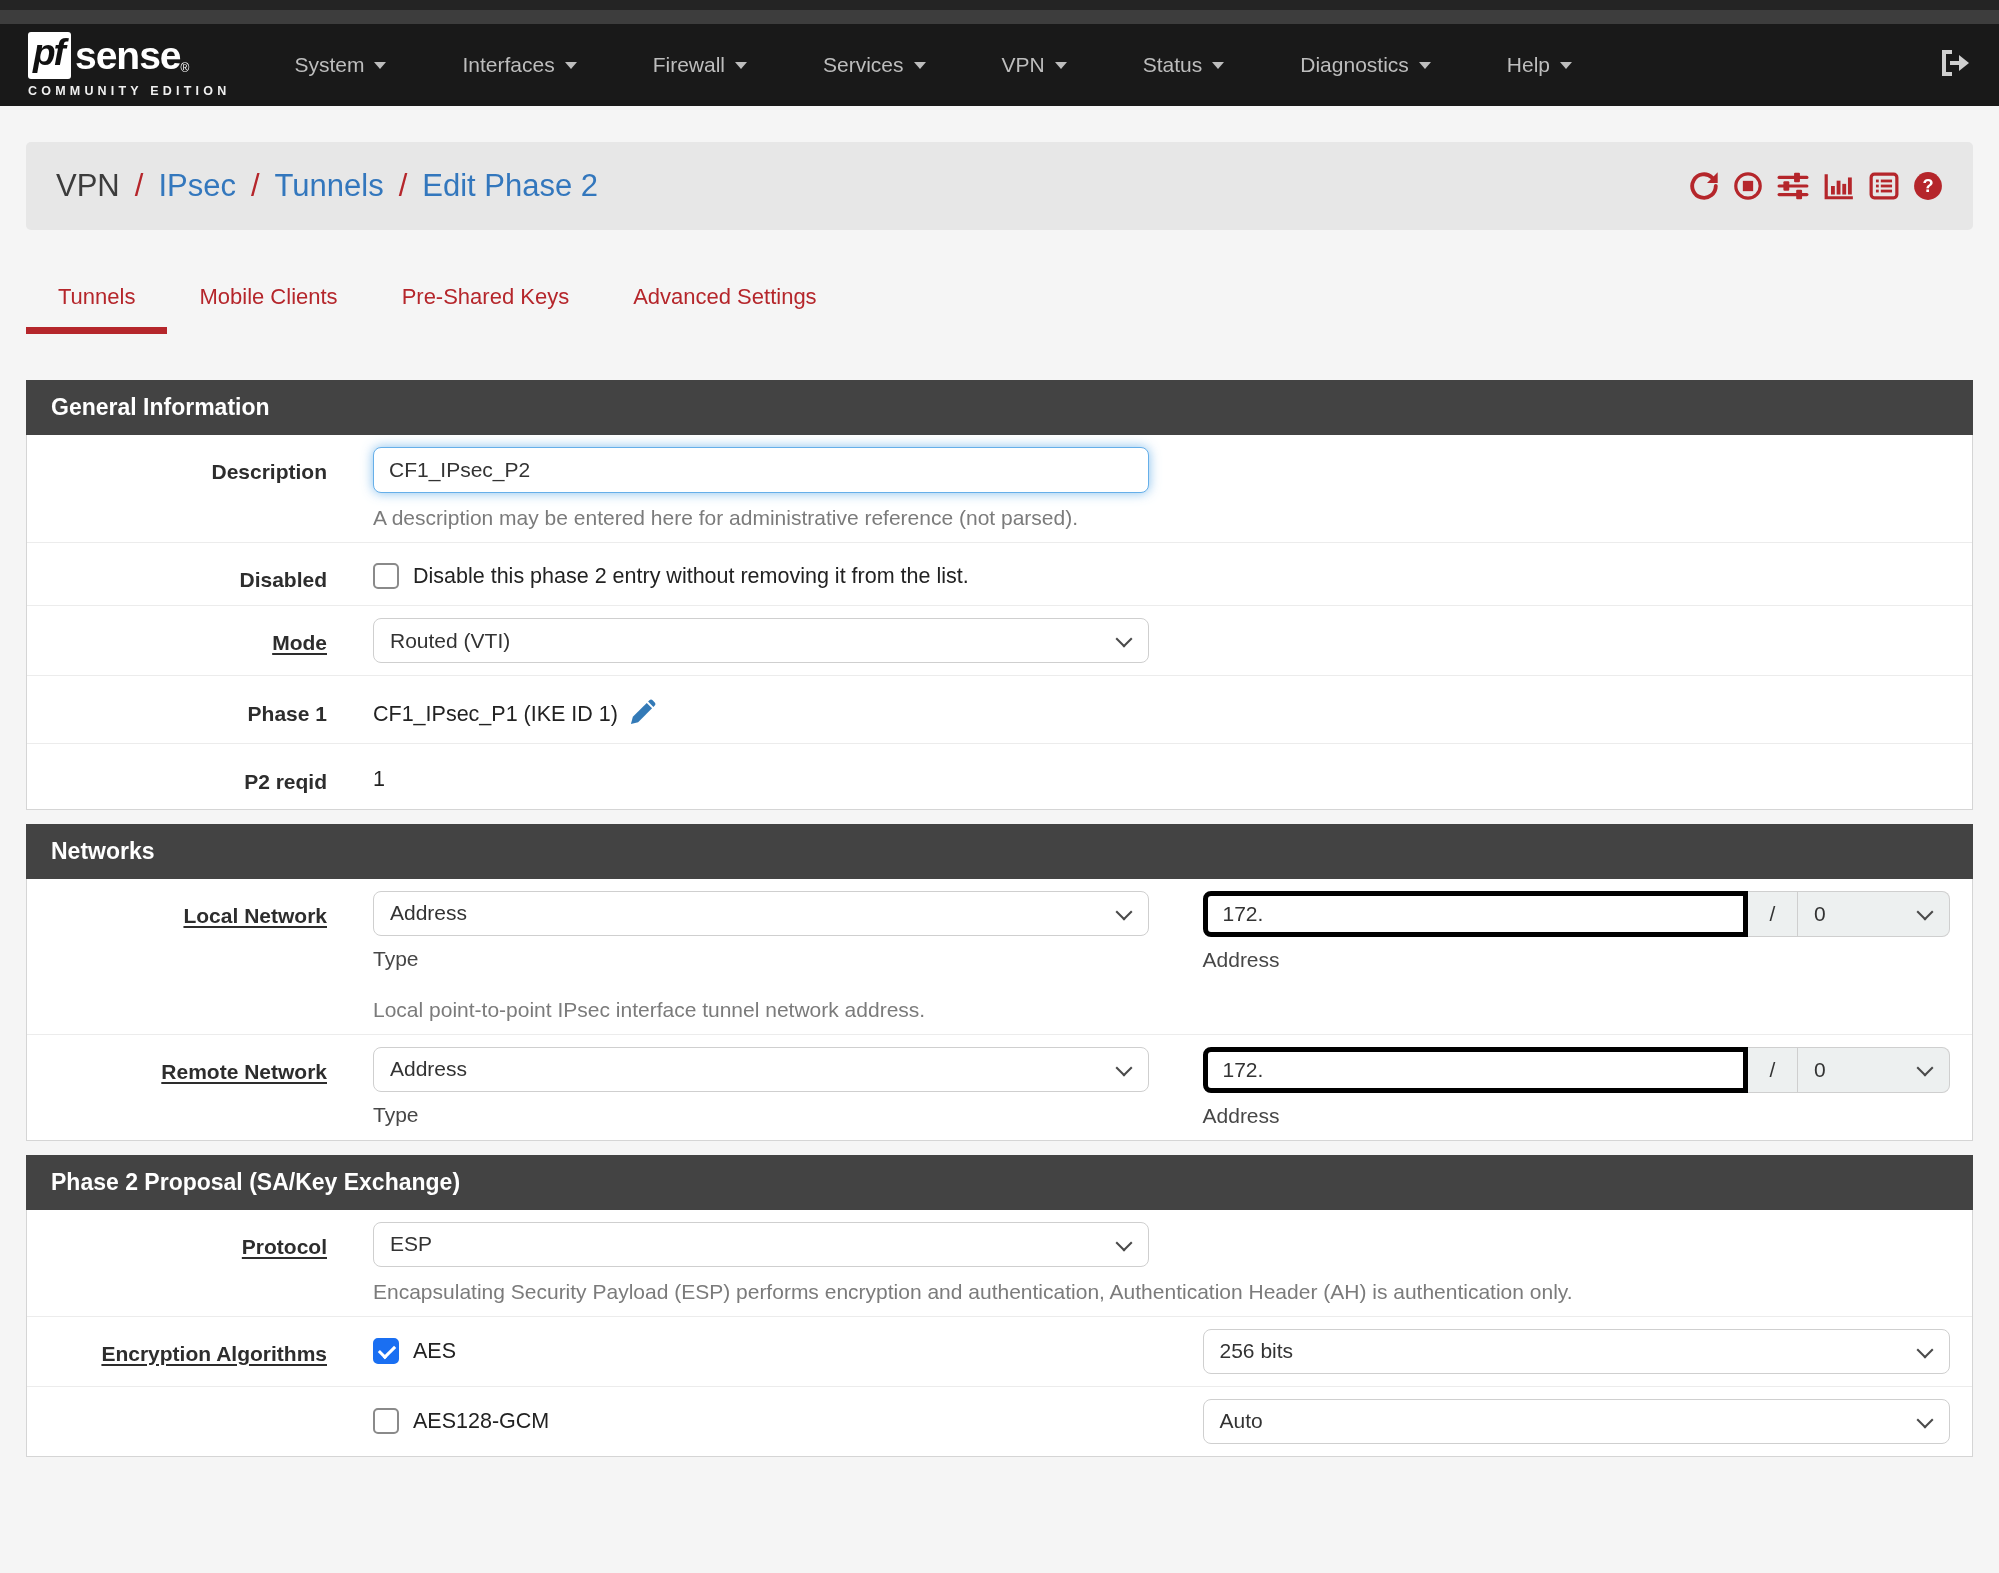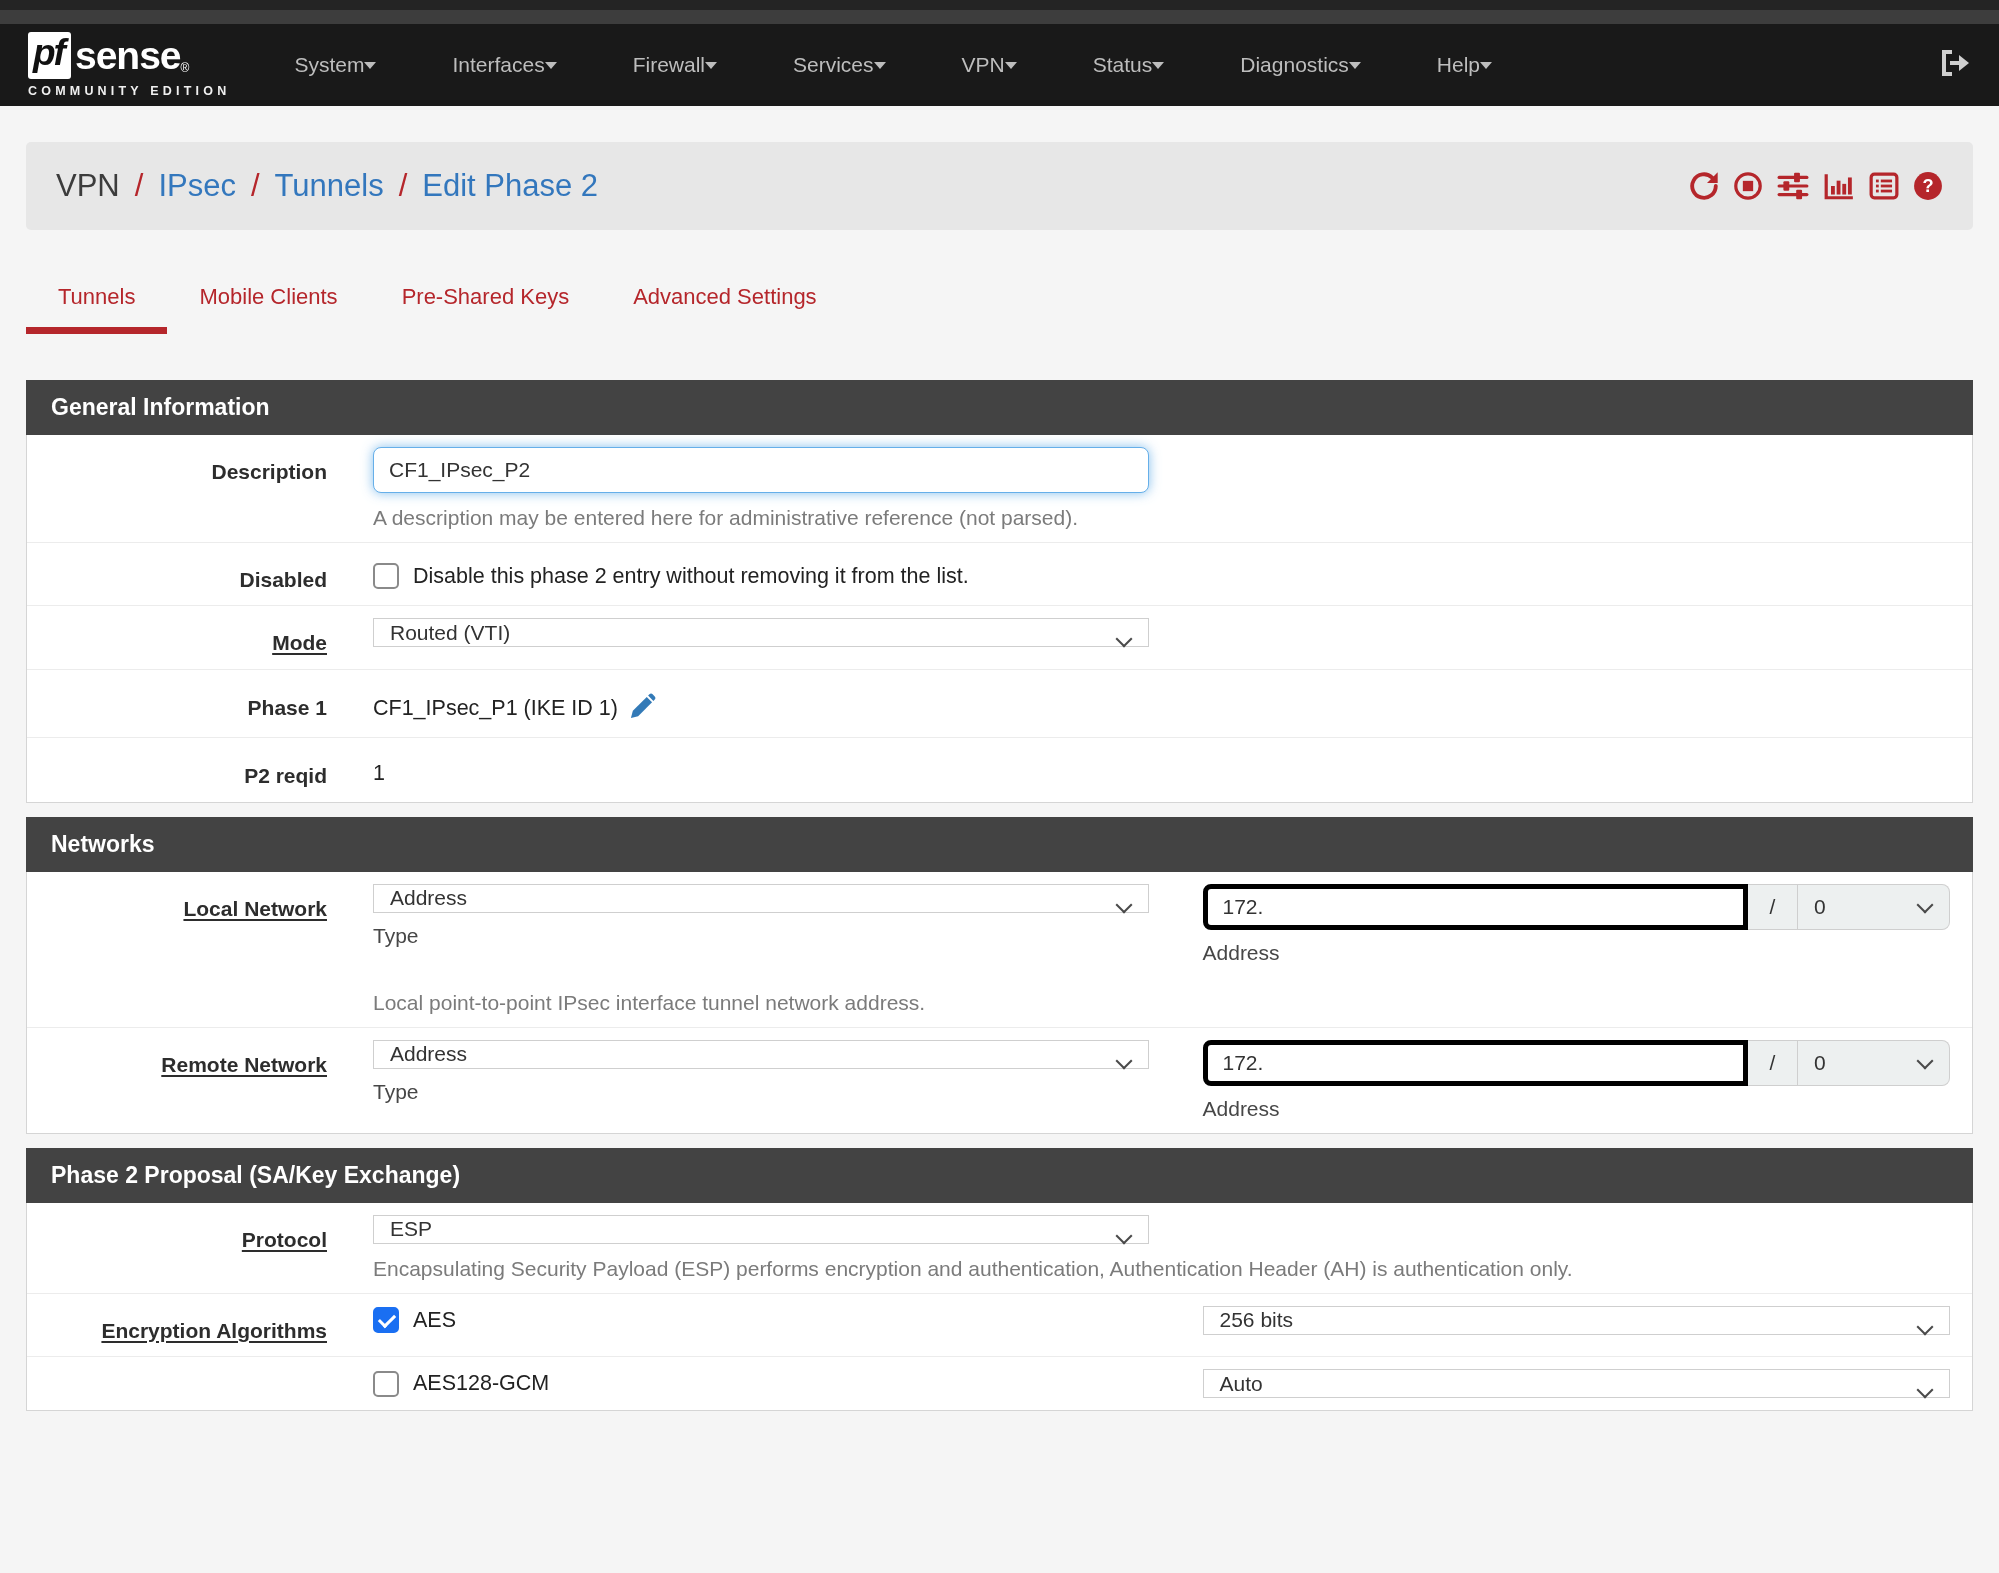--- a/index.html
+++ b/index.html
@@ -22,21 +22,21 @@
     background: #fff; border-radius: 3px; padding: 1px 7px 5px 5px;
     font-style: italic; font-weight: bold; font-size: 37px; color: #111;
     letter-spacing: -2px; line-height: 1.1;
   }
   .sense { color: #fff; font-weight: bold; font-size: 39px; letter-spacing: -1px; margin-left: 4px; }
   .reg { color: #fff; font-size: 12px; align-self: flex-end; margin-bottom: 4px; }
   .edition { color: #f0f0f0; font-size: 12.5px; font-weight: bold; letter-spacing: 4.2px; margin-top: 5px; }
   .nav-items { display: flex; align-items: center; height: 100%; }
   .nav-item {
     color: #bdbdbd; font-size: 21px; padding: 0 38px;
-    display: flex; align-items: center; gap: 0; cursor: pointer; height: 100%;
+    display: flex; align-items: center; gap: 10px; cursor: pointer; height: 100%;
   }
   .caret {
     width: 0; height: 0;
     border-left: 6px solid transparent; border-right: 6px solid transparent;
     border-top: 7px solid #bdbdbd;
   }
   .logout { margin-left: auto; cursor: pointer; display: flex; align-items: center; }
   
   .breadcrumb-bar {
     margin: 36px 26px 0; background: #e7e7e7; border-radius: 5px;
@@ -86,21 +86,21 @@
   .text-input {
     height: 46px; border: 1px solid #cfcfcf; border-radius: 8px;
     padding: 0 15px; font-size: 21px; color: #333; background: #fff;
     font-family: "Liberation Sans", sans-serif; display: block; width: 100%;
   }
   .text-input.focused {
     border-color: #66afe9;
     box-shadow: 0 0 12px rgba(102,175,233,.8);
   }
   .select {
-    height: 29px; border: 1px solid #cfcfcf; border-radius: 0; background: #fff;
+    height: 45px; border: 1px solid #cfcfcf; border-radius: 8px; background: #fff;
     display: flex; align-items: center; padding: 0 46px 0 16px;
     font-size: 21px; color: #333; position: relative; cursor: pointer; width: 100%;
   }
   .chev {
     position: absolute; right: 18px; top: 14px; width: 12px; height: 12px;
     border-right: 2.2px solid #4a4a4a; border-bottom: 2.2px solid #4a4a4a;
     transform: rotate(45deg);
   }
   .input-group { display: flex; width: 100%; }
   .ig-input {

